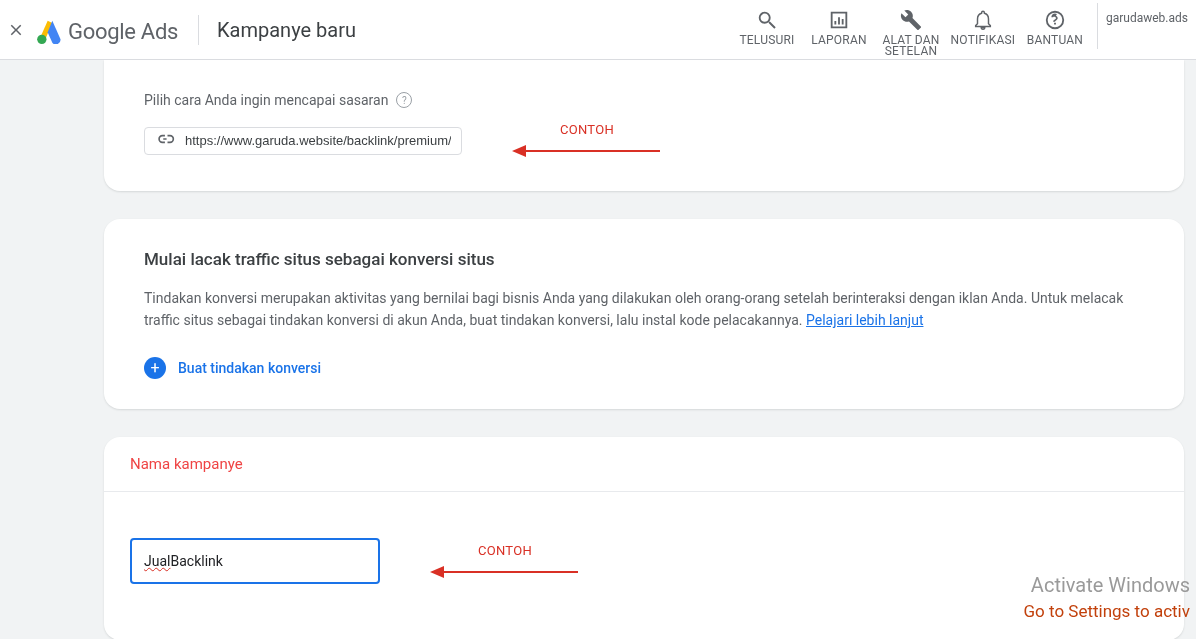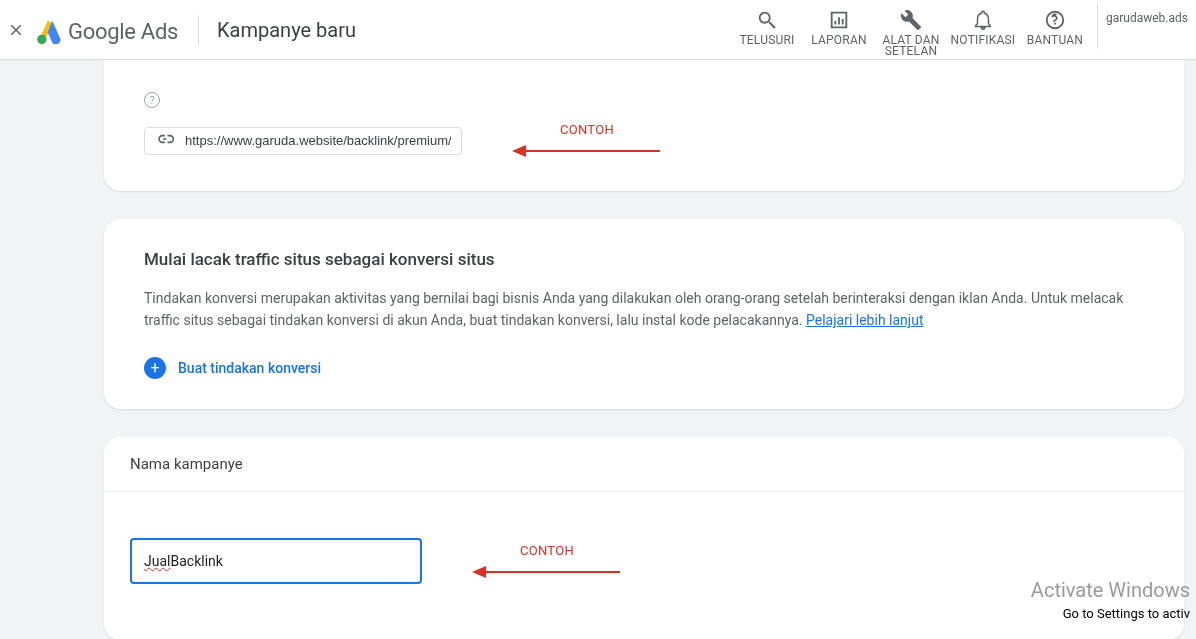--- a/index.html
+++ b/index.html
@@ -135,41 +135,41 @@
   .action-text { color:#1a73e8; font-weight:500; font-size:14px; }
 
   
   .card.card3 {
     margin-top: 28px;
     padding: 0;
   }
   .card3-head {
     padding: 18px 26px;
     border-bottom: 1px solid #e8eaed;
-    font-size:15px; color:#404040; font-weight:400;
+    font-size:15px; color:#ef4444; font-weight:400;
   }
   .card3-body {
     padding: 46px 26px 56px 26px;
   }
   .name-input {
-    width:292px; height:46px;
+    width:250px; height:46px;
     border:2px solid #1a73e8; border-radius:4px;
     padding:0 12px; font-size:14px; color:#202124;
     outline:none;
   }
   .row-with-arrow2 { display:flex; align-items:center; gap:40px; }
 
   
   .watermark {
     position:absolute; right:6px; bottom:18px;
     text-align:right; color:#8e8e8e;
     pointer-events:none;
   }
   .watermark .l1 { font-size:20px; font-weight:400; color:#9a9a9a; }
-  .watermark .l2 { font-size:13px; color:#000000; margin-top:4px; }
+  .watermark .l2 { font-size:17px; color:#c2410c; margin-top:4px; }
 
   
   .spell {
     text-decoration: underline wavy #d93025;
     text-decoration-thickness: 1px;
   }
 </style>
 </head>
 <body>
 
@@ -231,20 +231,21 @@
 
       <div class="account-email">garudaweb.ads</div>
     </div>
   </div>
 </div>
 
 <div class="main">
 
   <div class="card card1">
     <div class="row-label">
+      <span>Pilih cara Anda ingin mencapai sasaran</span>
       <span class="help-circle">?</span>
     </div>
     <div class="row-with-arrow">
       <div class="url-input-wrap">
         <span class="link-icon">
           <svg width="20" height="20" viewBox="0 0 24 24" fill="#5f6368">
               <path d="M3.9 12a5 5 0 0 1 5-5h3v2h-3a3 3 0 0 0 0 6h3v2h-3a5 5 0 0 1-5-5zm6-1h4v2h-4v-2zm5.1-4h3a5 5 0 0 1 0 10h-3v-2h3a3 3 0 0 0 0-6h-3V7z"></path>
             </svg>
         </span>
         <input class="url-input" type="text" value="https://www.garuda.website/backlink/premium/" style="">

